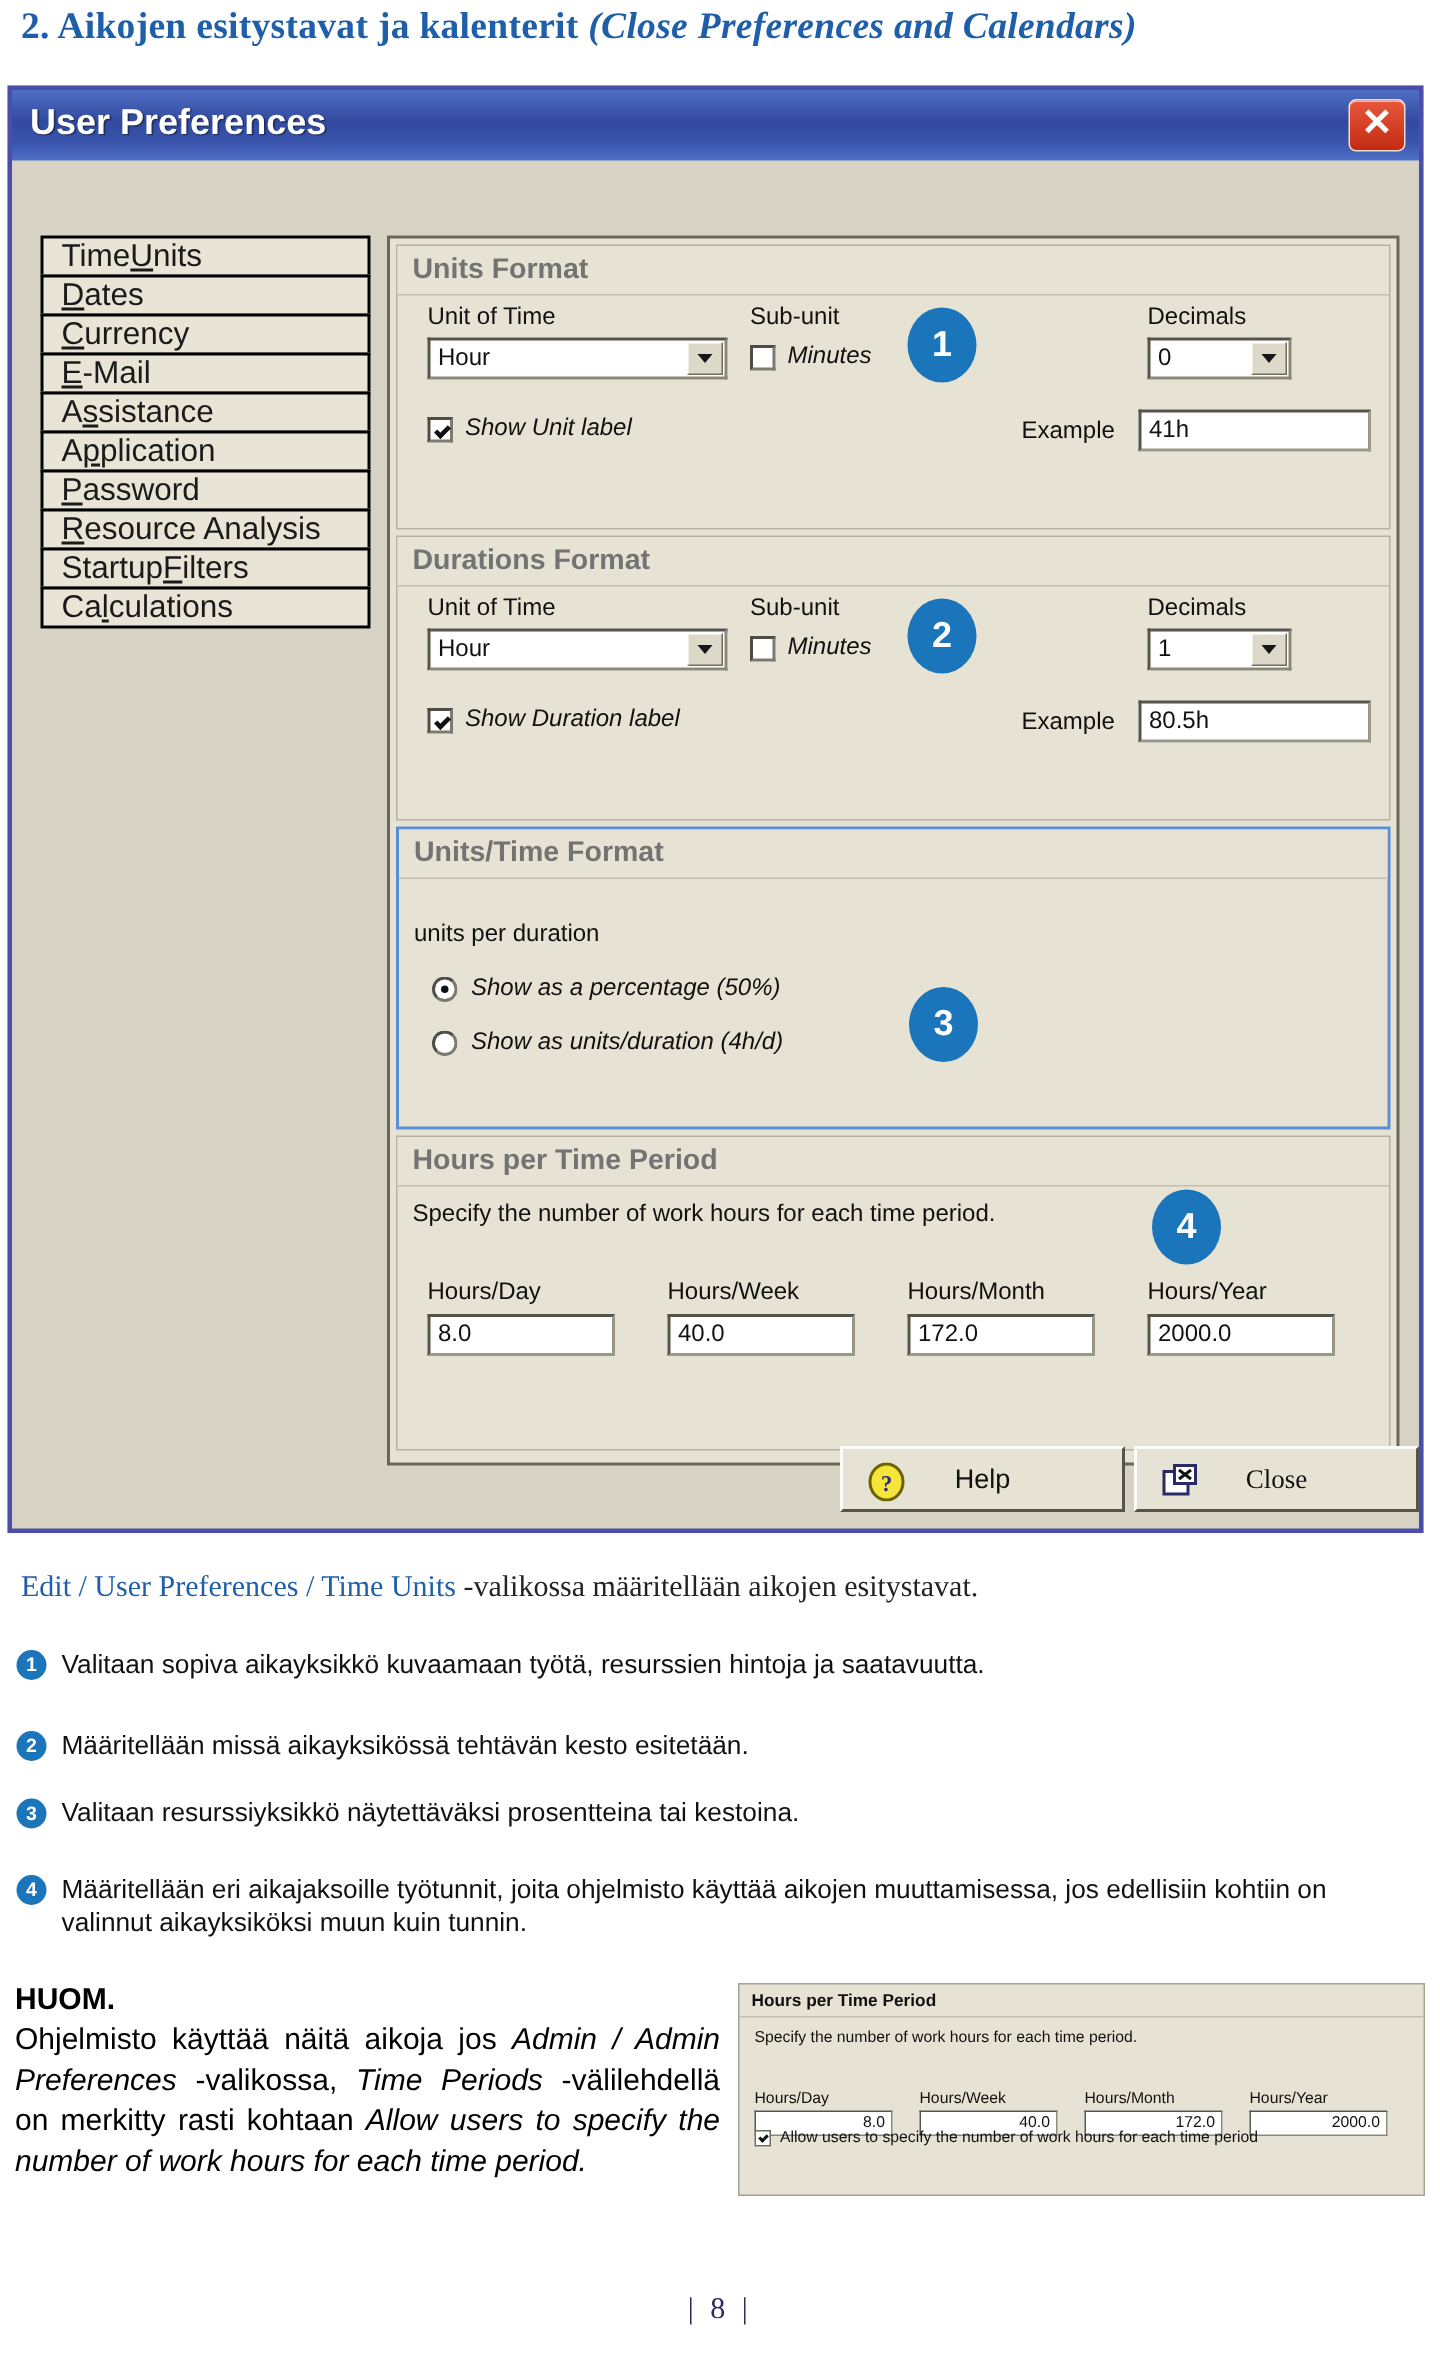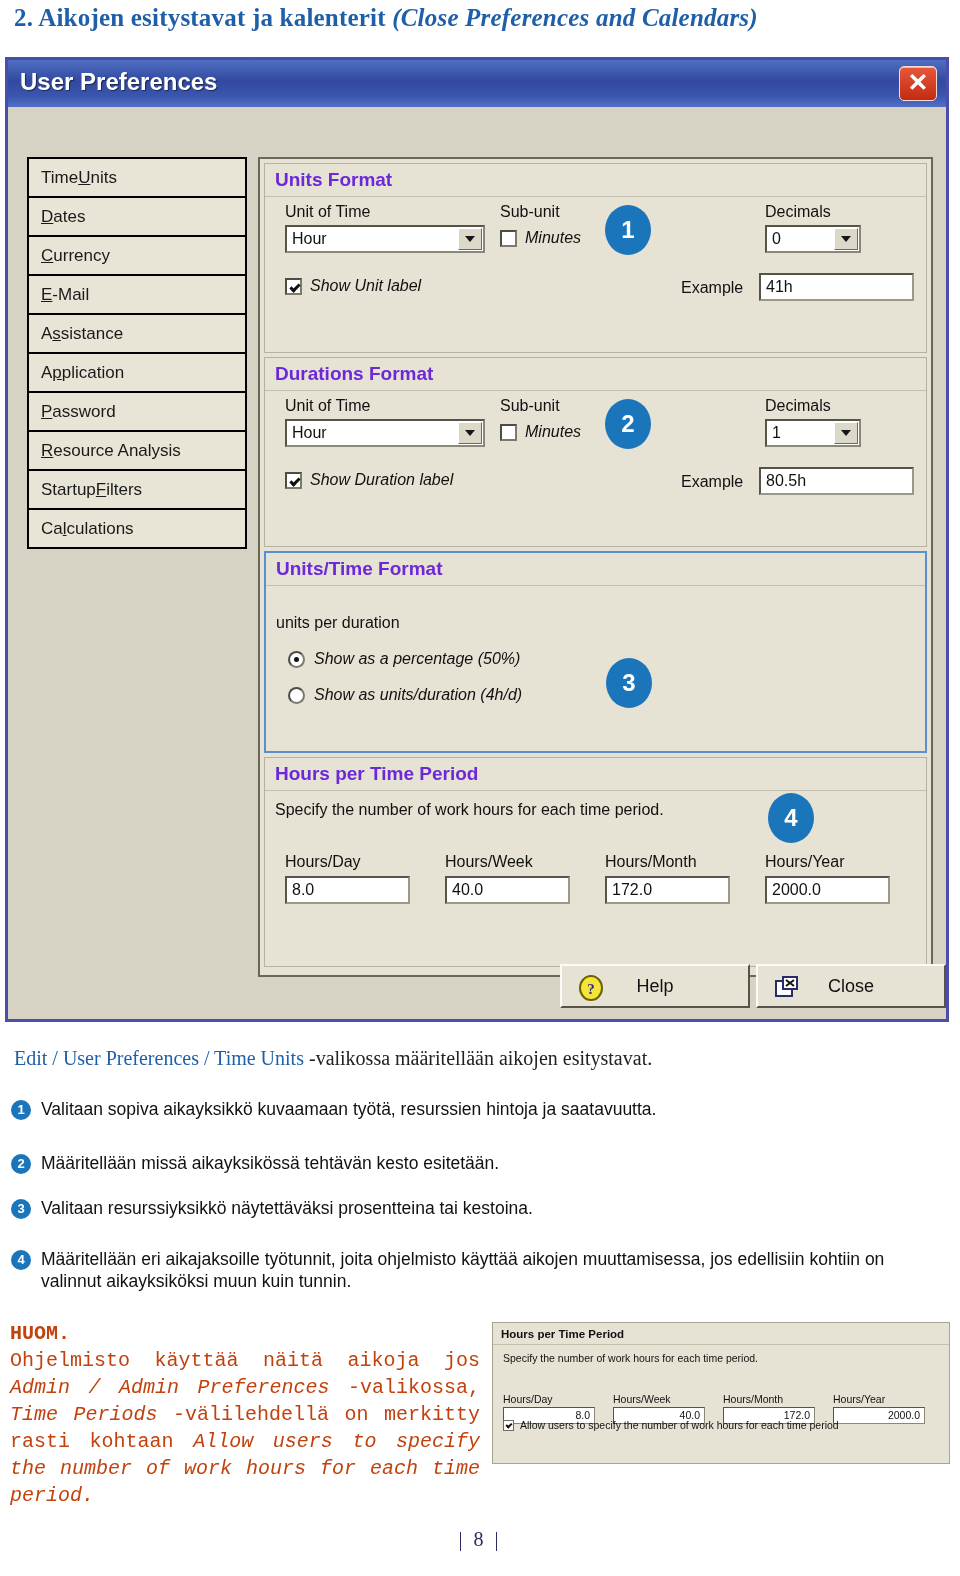--- a/index.html
+++ b/index.html
@@ -45,27 +45,27 @@
     color:#fff; font-size:25px; font-weight:bold; line-height:31px; text-align:center;
     font-family:"Liberation Sans",sans-serif;
   }
   #dialog-body{position:relative;height:915px;}
 
   
   #sidebar{
     position:absolute; left:19px; top:50px; width:220px;
   }
   .side-item{
-    height:41px; box-sizing:border-box;
+    height:28px; box-sizing:border-box;
     background:#e8e5d7;
     border:2px solid #000;
     border-bottom-width:2px;
     margin-bottom:-2px;
     padding-left:12px;
-    font-size:17px; color:#1a1a1a;
+    font-size:21px; color:#1a1a1a;
     display:flex; align-items:center;
   }
   .side-item u{text-decoration:underline;}
 
   
   #content{
     position:absolute; left:250px; top:50px; width:675px;
     border:2px solid #6b6757;
     box-sizing:border-box;
     background:#e6e3d4;
@@ -73,21 +73,21 @@
   }
   .group{
     background:#e6e3d4;
     border:1px solid #b6b2a1;
     box-sizing:border-box;
     margin-bottom:4px;
     position:relative;
   }
   .group.highlight{border:2px solid #5b8fd4;}
   .group-title{
-    font-size:19px; font-weight:bold; color:#6d28d9;
+    font-size:19px; font-weight:bold; color:#737373;
     padding:5px 0 5px 10px;
     border-bottom:1px solid #c2bfae;
     background:#e6e3d4;
   }
   .group-body{padding:8px 10px 12px 10px; position:relative;}
 
   .fld-label{font-size:16px;color:#111;}
   .combo{
     height:28px; background:#fff;
     border:2px solid #8b8877; border-top-color:#55534a; border-left-color:#55534a;
@@ -170,22 +170,22 @@
     width:20px;height:20px;border-radius:50%;
     background:#1a75bb;color:#fff;
     font-size:13px;font-weight:bold;
     display:flex;align-items:center;justify-content:center;
     flex:none;margin-top:2px;margin-right:10px;
   }
 
   
   #huom{
     position:absolute; left:10px; top:1320px; width:470px;
-    font-family:Liberation Mono, monospace;
-    font-size:20px; color:#c2410c; line-height:1.35; text-align:justify;
+    font-family:Liberation Sans, sans-serif;
+    font-size:20px; color:#000000; line-height:1.35; text-align:justify;
   }
   #huom .hd{font-weight:bold;}
   #huom i{font-style:italic;}
 
   
   #inset{
     position:absolute; left:492px; top:1322px; width:458px; height:142px;
     background:#e6e3d4; border:1px solid #a8a493; box-sizing:border-box;
   }
   #inset .ititle{
@@ -412,21 +412,21 @@
     <div id="dialog-footer">
       <div class="winbtn" style="left:552px;">
         <span class="ico">
           <svg width="26" height="26" viewBox="0 0 26 26">
             <ellipse cx="13" cy="13" rx="11" ry="12" fill="#f5e53a" stroke="#6b6200" stroke-width="2"></ellipse>
             <text x="13" y="19" font-size="15" font-family="Liberation Serif, serif" font-weight="bold" text-anchor="middle" fill="#2b2b80">?</text>
           </svg>
         </span>
         <span class="lbl">Help</span>
       </div>
-      <div class="winbtn" style="left:748px;">
+      <div class="winbtn" style="left:748px;font-family:Liberation Serif, serif;">
         <span class="ico">
           <svg width="26" height="26" viewBox="0 0 26 26">
             <rect x="2" y="6" width="16" height="15" fill="#ffffff" stroke="#2a2a66" stroke-width="2"></rect>
             <rect x="9" y="2" width="14" height="12" fill="#ffffff" stroke="#2a2a66" stroke-width="2"></rect>
             <path d="M12 5 L20 11 M20 5 L12 11" stroke="#111" stroke-width="2"></path>
           </svg>
         </span>
         <span class="lbl">Close</span>
       </div>
     </div>

